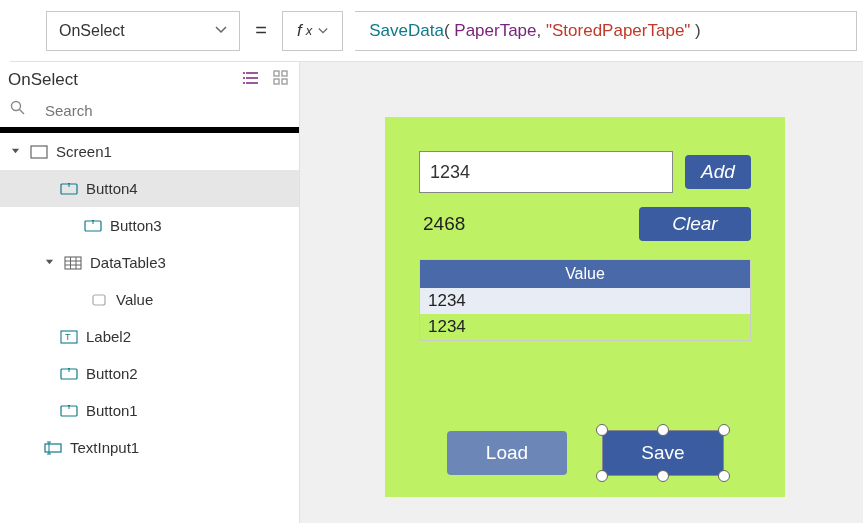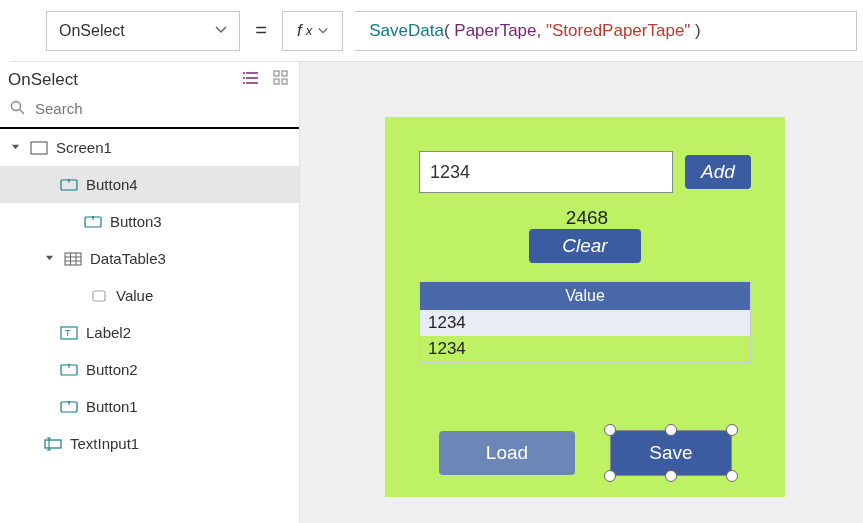--- a/index.html
+++ b/index.html
@@ -71,24 +71,24 @@
   .tree-title-row {
     display: flex;
     align-items: center;
     justify-content: space-between;
     padding: 8px 10px 6px 8px;
   }
   .tree-title { font-size: 17px; color: #333; }
   .tree-title-icons { display: flex; gap: 12px; color: #7a237a; }
   .tree-search {
     display: flex;
-    align-items: flex-start;
-    gap: 10px;
+    align-items: flex-end;
+    gap: 20px;
     padding: 4px 10px 8px 10px;
-    border-bottom: 2px solid #000000;
+    border-bottom: 6px solid #000000;
     color: #888;
   }
   .tree-search input {
     border: none;
     outline: none;
     font-size: 15px;
     color: #555;
     width: 100%;
     background: transparent;
   }
@@ -138,32 +138,32 @@
   .pbtn {
     width: 112px;
     height: 34px;
     background: #3b5ca0;
     color: #fff;
     border: none;
     border-radius: 4px;
     font-size: 19px;
     font-style: italic;
   }
-  .row2 { display:flex; justify-content:space-between; align-items:center; margin-top:14px;flex-direction:column; }
+  .row2 { display:flex; justify-content:space-between; align-items:center; margin-top:14px; }
   .lbl { font-size: 19px; color: #222; padding-left:4px; }
   .dtable { margin-top: 18px; border:1px solid #ccc; }
   .dtable-header {
     background: #4a69a8; color: #fff; text-align:center; height:28px;
     display:flex; align-items:center; justify-content:center; font-size:16px;
   }
   .drow { height:26px; display:flex; align-items:center; padding:0 8px; font-size:17px; color:#222; }
   .drow.sel { background: #e8edf5; }
   .bottom-row { position:absolute; bottom:22px; left:0; right:0; display:flex; justify-content:center; gap:36px; }
   .pbtn2 {
-    width: 136px; height: 44px; border:none; border-radius:4px; color:#fff; font-size:19px;
+    width: 120px; height: 44px; border:none; border-radius:4px; color:#fff; font-size:19px;
   }
   .load-btn { background:#6c86b8; }
   .save-wrap { position: relative; width:120px; height:44px; }
   .save-btn { background:#3b5ca0; width:100%; height:100%; }
   .sel-border {
     position:absolute; inset:-1px; border:1px solid #888; pointer-events:none;
   }
   .handle {
     position:absolute; width:12px; height:12px; background:#fff; border:1px solid #666; border-radius:50%;
   }

